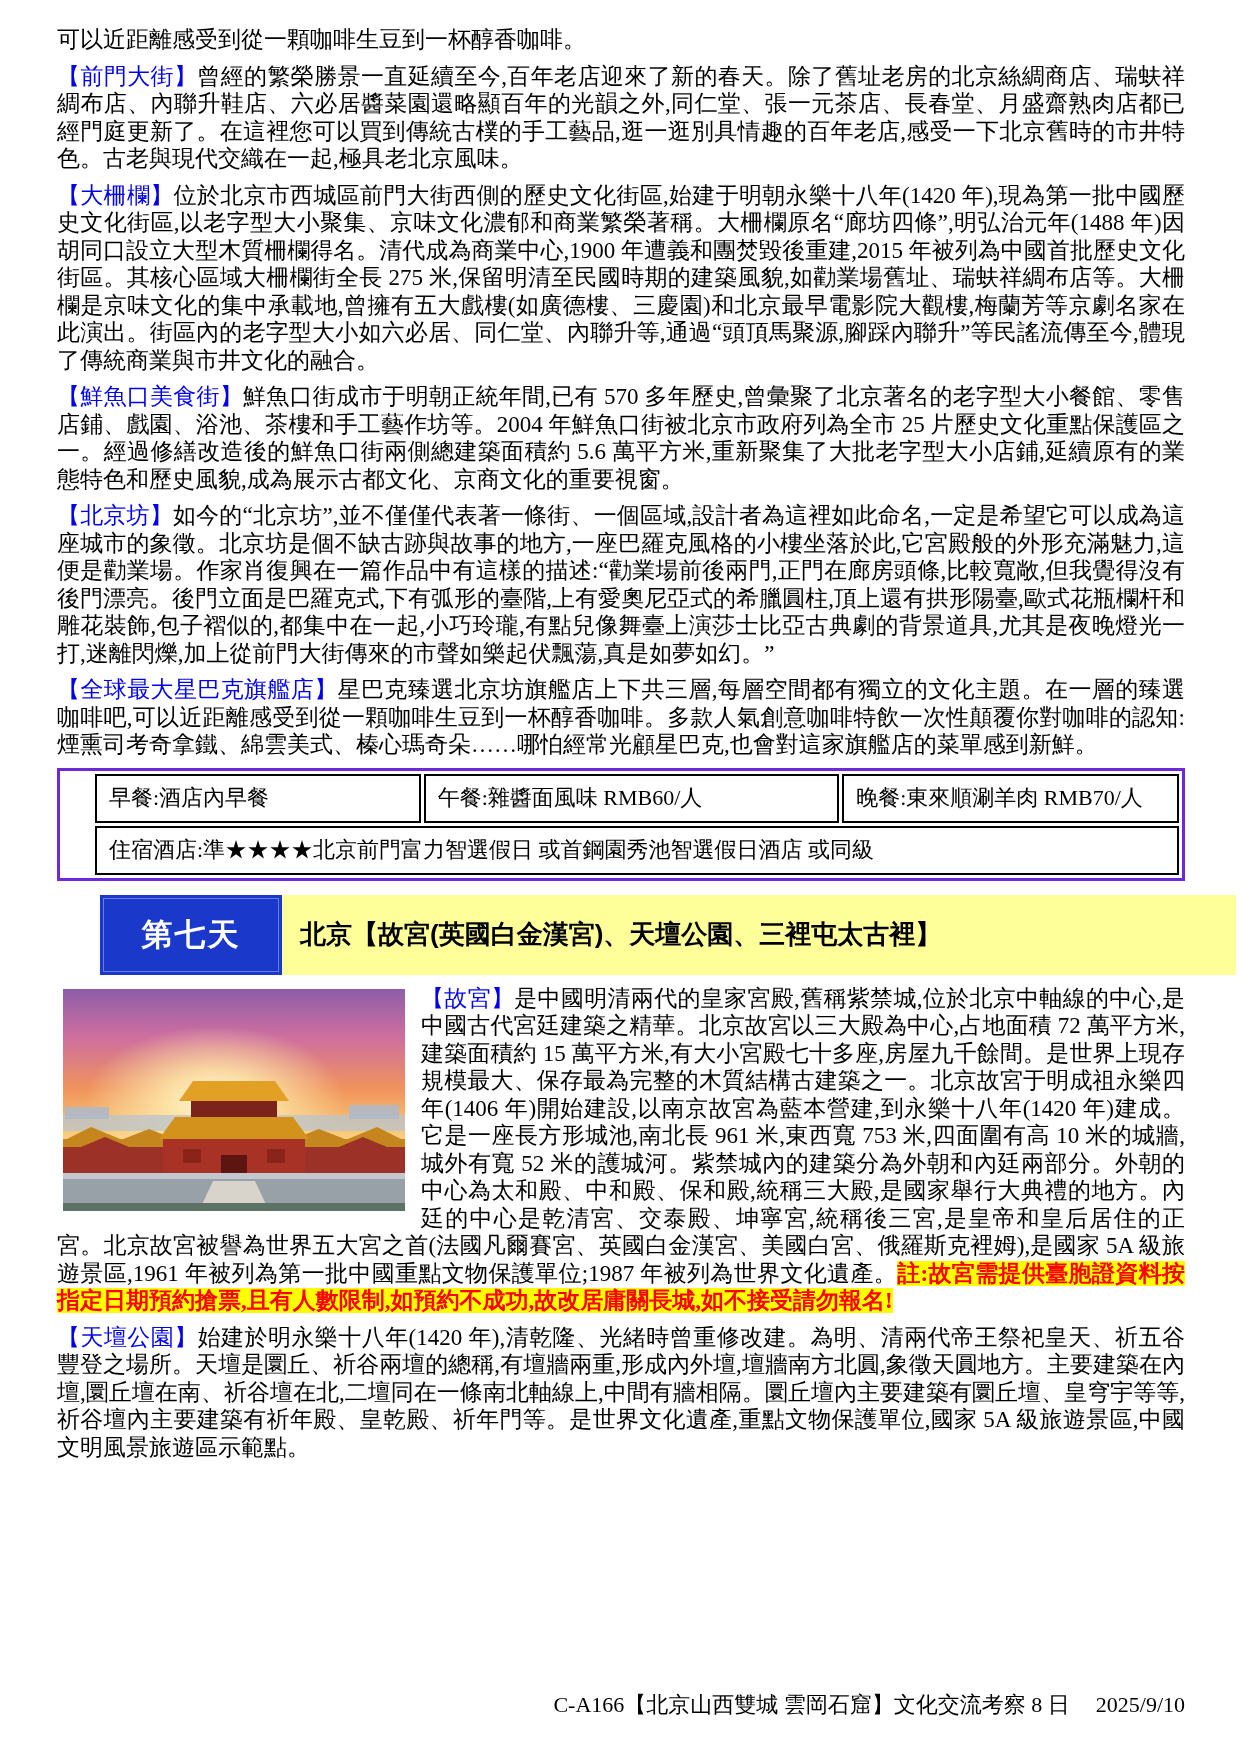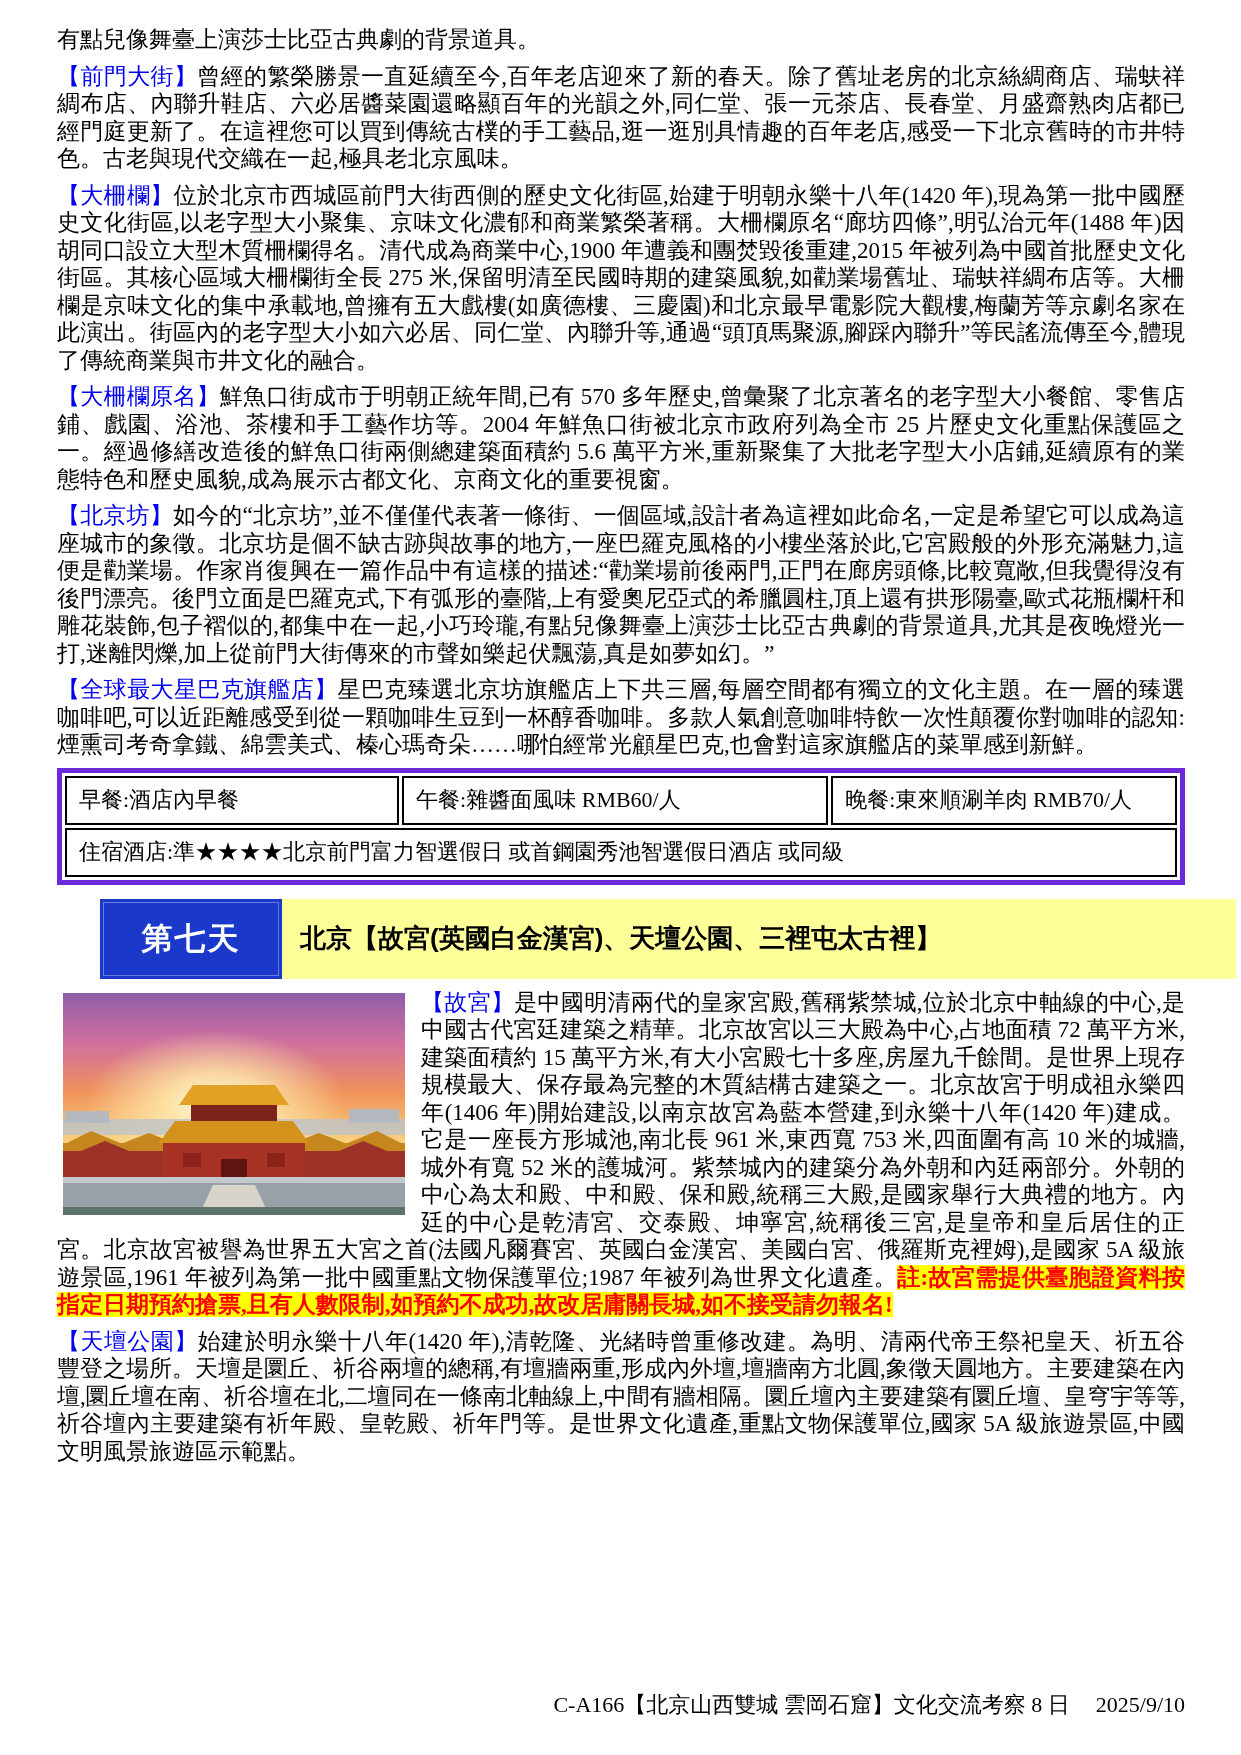--- a/index.html
+++ b/index.html
@@ -23,25 +23,26 @@
     margin:0 0 9px 0;
     word-break:break-word;
   }
   .sec-title{
     color:var(--heading_blue,#0000EE);
     font-weight:normal;
   }
   
   table.meals{
     width:100%;
-    border:5px solid #6d28d9;
+    border:3px solid #6d28d9;
     border-spacing:3px;
     border-collapse:separate;
     margin:4px 0 14px 0;
     font-size:22px;
+    padding-left:32px;
   }
   table.meals td{
     border:2px solid #000;
     padding:7px 10px 8px 12px;
     white-space:nowrap;
     overflow:hidden;
   }
   td.c1{width:29%;}
   td.c2{width:37%;}
   td.c3{width:30%;}
@@ -96,27 +97,27 @@
     font-size:22px;
   }
   .footer .date{margin-left:26px;}
   .clear{clear:both;}
 </style>
 </head>
 <body>
 
 <div class="page">
 
-  <p class="body-text">有點兒像舞臺上演莎士比亞古典劇的背景道具。</p>
+  <p class="body-text">可以近距離感受到從一顆咖啡生豆到一杯醇香咖啡。</p>
 
   <p class="body-text"><b class="sec-title">【前門大街】</b><span>曾經的繁榮勝景一直延續至今,百年老店迎來了新的春天。除了舊址老房的北京絲綢商店、瑞蚨祥綢布店、內聯升鞋店、六必居醬菜園還略顯百年的光韻之外,同仁堂、張一元茶店、長春堂、月盛齋熟肉店都已經門庭更新了。在這裡您可以買到傳統古樸的手工藝品,逛一逛別具情趣的百年老店,感受一下北京舊時的市井特色。古老與現代交織在一起,極具老北京風味。</span></p>
 
   <p class="body-text"><b class="sec-title">【大柵欄】</b><span>位於北京市西城區前門大街西側的歷史文化街區,始建于明朝永樂十八年(1420 年),現為第一批中國歷史文化街區,以老字型大小聚集、京味文化濃郁和商業繁榮著稱。大柵欄原名“廊坊四條”,明弘治元年(1488 年)因胡同口設立大型木質柵欄得名。清代成為商業中心,1900 年遭義和團焚毀後重建,2015 年被列為中國首批歷史文化街區。其核心區域大柵欄街全長 275 米,保留明清至民國時期的建築風貌,如勸業場舊址、瑞蚨祥綢布店等。大柵欄是京味文化的集中承載地,曾擁有五大戲樓(如廣德樓、三慶園)和北京最早電影院大觀樓,梅蘭芳等京劇名家在此演出。街區內的老字型大小如六必居、同仁堂、內聯升等,通過“頭頂馬聚源,腳踩內聯升”等民謠流傳至今,體現了傳統商業與市井文化的融合。</span></p>
 
-  <p class="body-text"><b class="sec-title">【大柵欄原名】</b><span>鮮魚口街成市于明朝正統年間,已有 570 多年歷史,曾彙聚了北京著名的老字型大小餐館、零售店鋪、戲園、浴池、茶樓和手工藝作坊等。2004 年鮮魚口街被北京市政府列為全市 25 片歷史文化重點保護區之一。經過修繕改造後的鮮魚口街兩側總建築面積約 5.6 萬平方米,重新聚集了大批老字型大小店鋪,延續原有的業態特色和歷史風貌,成為展示古都文化、京商文化的重要視窗。</span></p>
+  <p class="body-text"><b class="sec-title">【鮮魚口美食街】</b><span>鮮魚口街成市于明朝正統年間,已有 570 多年歷史,曾彙聚了北京著名的老字型大小餐館、零售店鋪、戲園、浴池、茶樓和手工藝作坊等。2004 年鮮魚口街被北京市政府列為全市 25 片歷史文化重點保護區之一。經過修繕改造後的鮮魚口街兩側總建築面積約 5.6 萬平方米,重新聚集了大批老字型大小店鋪,延續原有的業態特色和歷史風貌,成為展示古都文化、京商文化的重要視窗。</span></p>
 
   <p class="body-text"><b class="sec-title">【北京坊】</b><span>如今的“北京坊”,並不僅僅代表著一條街、一個區域,設計者為這裡如此命名,一定是希望它可以成為這座城市的象徵。北京坊是個不缺古跡與故事的地方,一座巴羅克風格的小樓坐落於此,它宮殿般的外形充滿魅力,這便是勸業場。作家肖復興在一篇作品中有這樣的描述:“勸業場前後兩門,正門在廊房頭條,比較寬敞,但我覺得沒有後門漂亮。後門立面是巴羅克式,下有弧形的臺階,上有愛奧尼亞式的希臘圓柱,頂上還有拱形陽臺,歐式花瓶欄杆和雕花裝飾,包子褶似的,都集中在一起,小巧玲瓏,有點兒像舞臺上演莎士比亞古典劇的背景道具,尤其是夜晚燈光一打,迷離閃爍,加上從前門大街傳來的市聲如樂起伏飄蕩,真是如夢如幻。”</span></p>
 
   <p class="body-text"><b class="sec-title">【全球最大星巴克旗艦店】</b><span>星巴克臻選北京坊旗艦店上下共三層,每層空間都有獨立的文化主題。在一層的臻選咖啡吧,可以近距離感受到從一顆咖啡生豆到一杯醇香咖啡。多款人氣創意咖啡特飲一次性顛覆你對咖啡的認知:煙熏司考奇拿鐵、綿雲美式、榛心瑪奇朵……哪怕經常光顧星巴克,也會對這家旗艦店的菜單感到新鮮。</span></p>
 
   <table class="meals">
     <tbody>
         <tr>
       <td class="c1">早餐:酒店內早餐</td>
       <td class="c2">午餐:雜醬面風味 RMB60/人</td>

